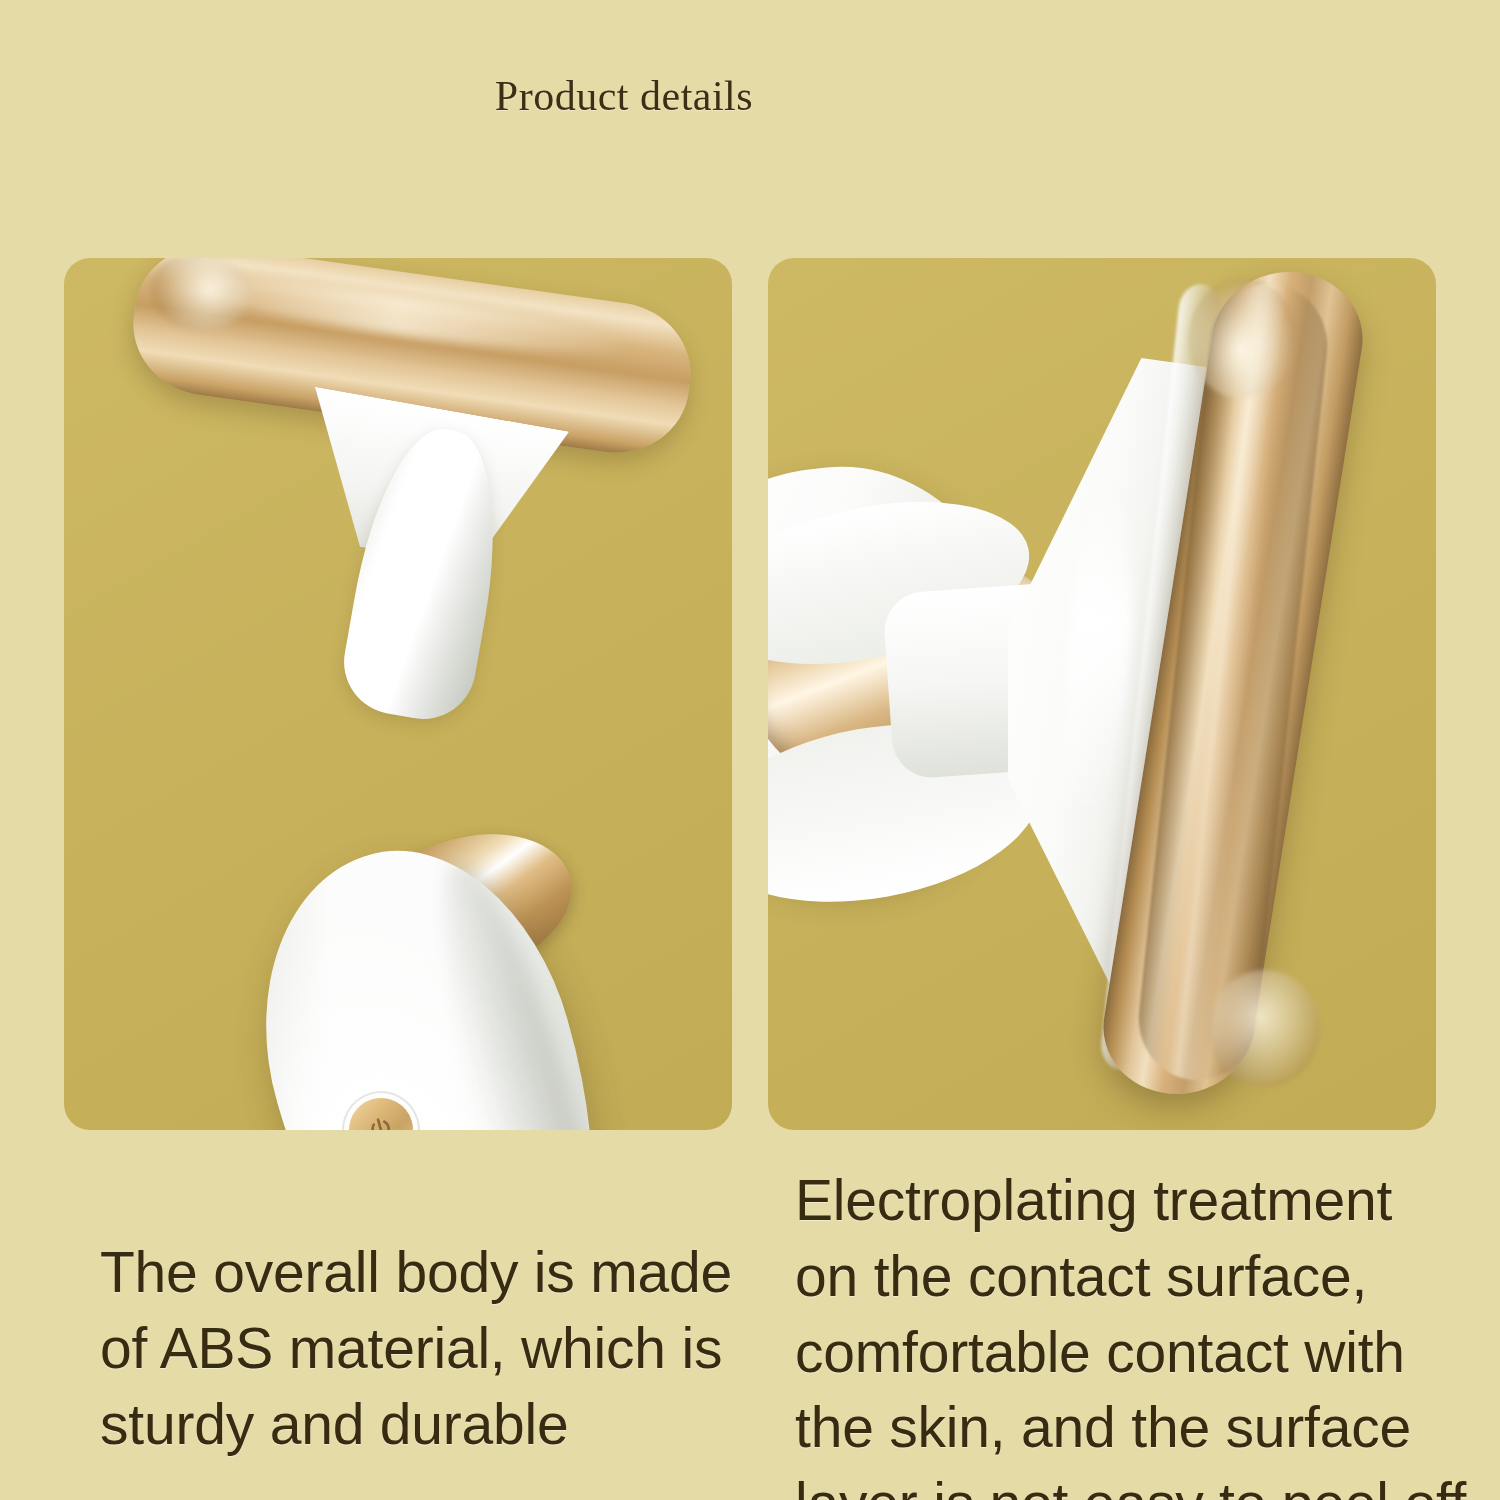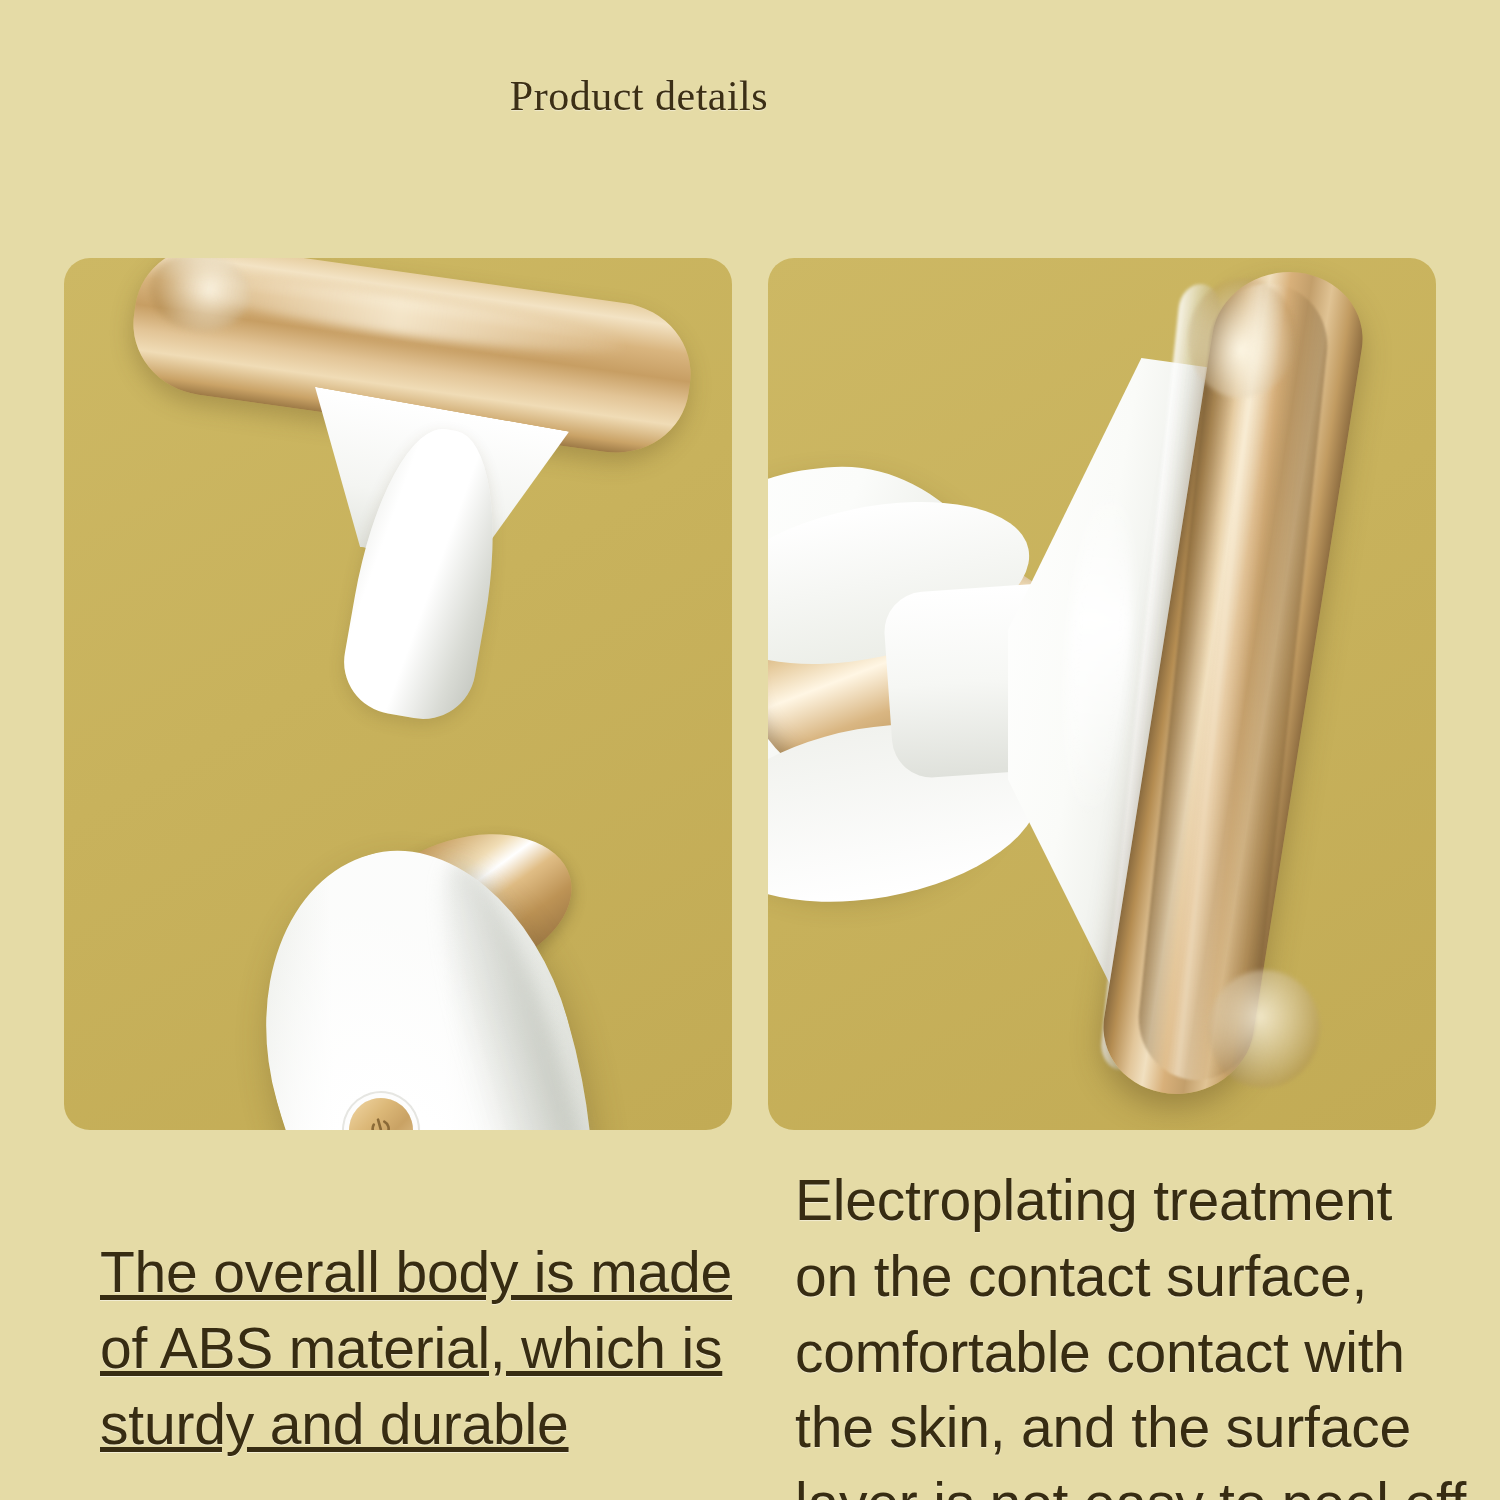--- a/index.html
+++ b/index.html
@@ -28,21 +28,20 @@
     top: 72px;
     left: 0;
     width: 1248px;
     text-align: center;
     font-family: "Liberation Serif", "DejaVu Serif", serif;
     font-size: 42px;
     font-weight: 400;
     letter-spacing: 0.5px;
     color: #3c2f15;
     text-shadow: 0 1px 1px rgba(255,255,255,0.45);
-    margin-left: 15px;
   }
 
   
   .panel {
     position: absolute;
     top: 258px;
     width: 668px;
     height: 872px;
     border-radius: 26px;
     background: linear-gradient(150deg, #cdb864 0%, #c8b25c 45%, #c2ab55 100%);
@@ -358,21 +357,20 @@
     line-height: 1.33;
     color: #372c12;
     letter-spacing: -0.2px;
     text-shadow: 0 1px 1px rgba(255,255,255,0.5);
     white-space: pre-line;
   }
   .caption-left {
     left: 100px;
     top: 1235px;
     width: 660px;
-    text-decoration: underline;
   }
   .caption-right {
     left: 795px;
     top: 1163px;
     width: 680px;
   }
 </style>
 </head>
 <body>
 

